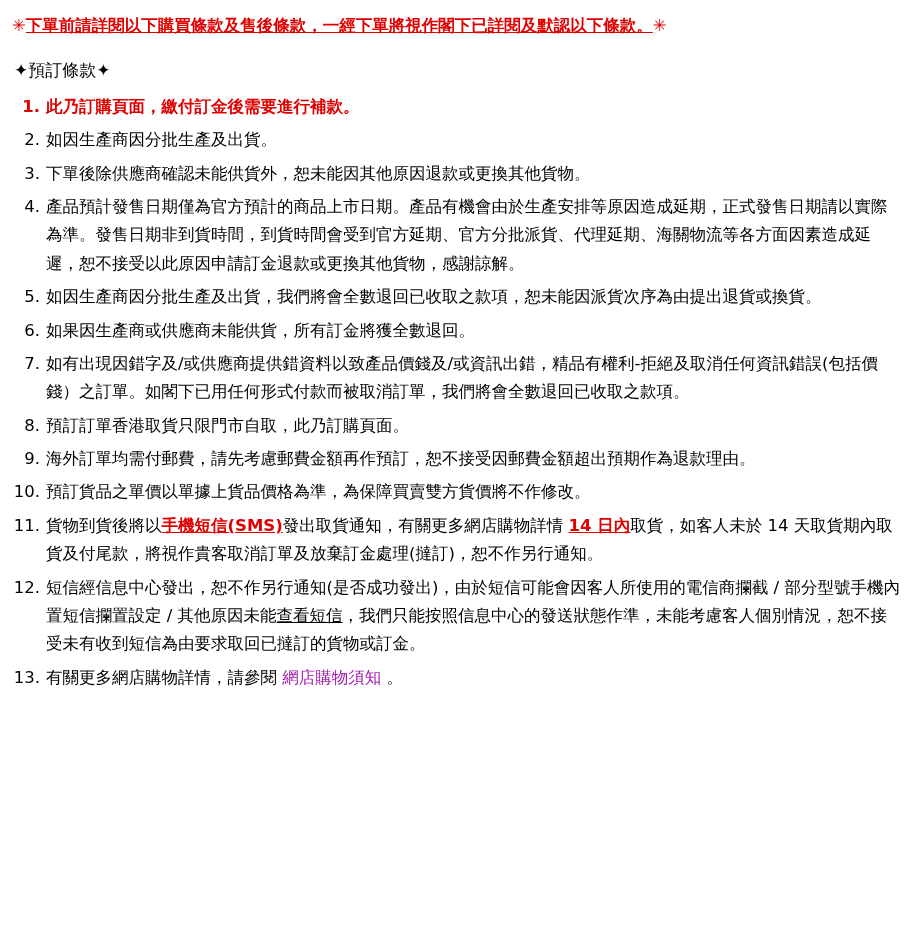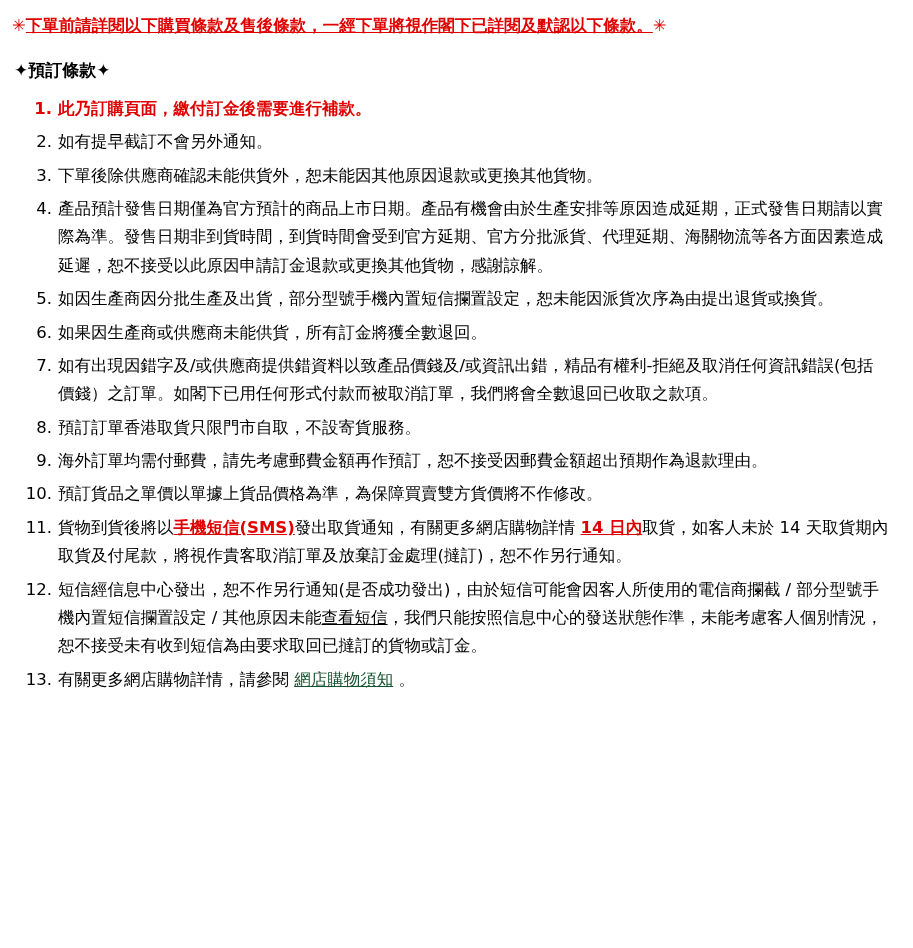--- a/index.html
+++ b/index.html
@@ -25,28 +25,28 @@
     text-decoration: underline;
     letter-spacing: 0px;
     line-height: 1.4;
     margin: 4px 0 2px 0;
   }
   .banner .star {
     text-decoration: none;
     display: inline-block;
   }
   .section-title {
-    font-weight: bold;
+    font-weight: normal;
     font-size: 17px;
     margin: 22px 0 10px 2px;
     line-height: 1.4;
   }
   ol.terms {
     list-style: none;
-    margin: 12px;
+    margin: 0;
     padding: 0;
     counter-reset: term;
   }
   ol.terms > li {
     position: relative;
     padding-left: 34px;
     margin: 0 0 5px 0;
     font-size: 16.5px;
     line-height: 1.72;
     counter-increment: term;
@@ -73,44 +73,43 @@
   .u-red {
     color: #e00000;
     text-decoration: underline;
     font-weight: bold;
   }
   .u-plain {
     text-decoration: underline;
     font-family: Liberation Serif, serif;
   }
   .link {
-    color: #14532d;
-    text-decoration: underline;
+    color: #a21caf;
   }
 </style>
 </head>
 <body>
 
 <div class="page">
 
   <div class="banner">
     <span class="star">✳</span><span>下單前請詳閱以下購買條款及售後條款，一經下單將視作閣下已詳閱及默認以下條款。</span><span class="star">✳</span>
   </div>
 
   <div class="section-title">✦預訂條款✦</div>
 
   <ol class="terms">
       <li class="red"><span>此乃訂購頁面，繳付訂金後需要進行補款。</span></li>
-      <li><span>如有提早截訂不會另外通知。</span></li>
+      <li><span>如因生產商因分批生產及出貨。</span></li>
       <li><span>下單後除供應商確認未能供貨外，恕未能因其他原因退款或更換其他貨物。</span></li>
       <li><span>產品預計發售日期僅為官方預計的商品上市日期。產品有機會由於生產安排等原因造成延期，正式發售日期請以實際為準。發售日期非到貨時間，到貨時間會受到官方延期、官方分批派貨、代理延期、海關物流等各方面因素造成延遲，恕不接受以此原因申請訂金退款或更換其他貨物，感謝諒解。</span></li>
-      <li><span>如因生產商因分批生產及出貨，部分型號手機內置短信攔置設定，恕未能因派貨次序為由提出退貨或換貨。</span></li>
+      <li><span>如因生產商因分批生產及出貨，我們將會全數退回已收取之款項，恕未能因派貨次序為由提出退貨或換貨。</span></li>
       <li><span>如果因生產商或供應商未能供貨，所有訂金將獲全數退回。</span></li>
       <li><span>如有出現因錯字及/或供應商提供錯資料以致產品價錢及/或資訊出錯，精品有權利-拒絕及取消任何資訊錯誤(包括價錢）之訂單。如閣下已用任何形式付款而被取消訂單，我們將會全數退回已收取之款項。</span></li>
-      <li><span>預訂訂單香港取貨只限門市自取，不設寄貨服務。</span></li>
+      <li><span>預訂訂單香港取貨只限門市自取，此乃訂購頁面。</span></li>
       <li><span>海外訂單均需付郵費，請先考慮郵費金額再作預訂，恕不接受因郵費金額超出預期作為退款理由。</span></li>
       <li><span>預訂貨品之單價以單據上貨品價格為準，為保障買賣雙方貨價將不作修改。</span></li>
       <li><span>貨物到貨後將以</span><span class="u-red">手機短信(SMS)</span><span>發出取貨通知，有關更多網店購物詳情 </span><span class="u-red">14 日內</span><span>取貨，如客人未於 14 天取貨期內取貨及付尾款，將視作貴客取消訂單及放棄訂金處理(撻訂)，恕不作另行通知。</span></li>
       <li><span>短信經信息中心發出，恕不作另行通知(是否成功發出)，由於短信可能會因客人所使用的電信商攔截 / 部分型號手機內置短信攔置設定 / 其他原因未能</span><span class="u-plain">查看短信</span><span>，我們只能按照信息中心的發送狀態作準，未能考慮客人個別情況，恕不接受未有收到短信為由要求取回已撻訂的貨物或訂金。</span></li>
       <li><span>有關更多網店購物詳情，請參閱 </span><span class="link">網店購物須知</span><span> 。</span></li>
     </ol>
 
 </div>
 
 </body></html>

